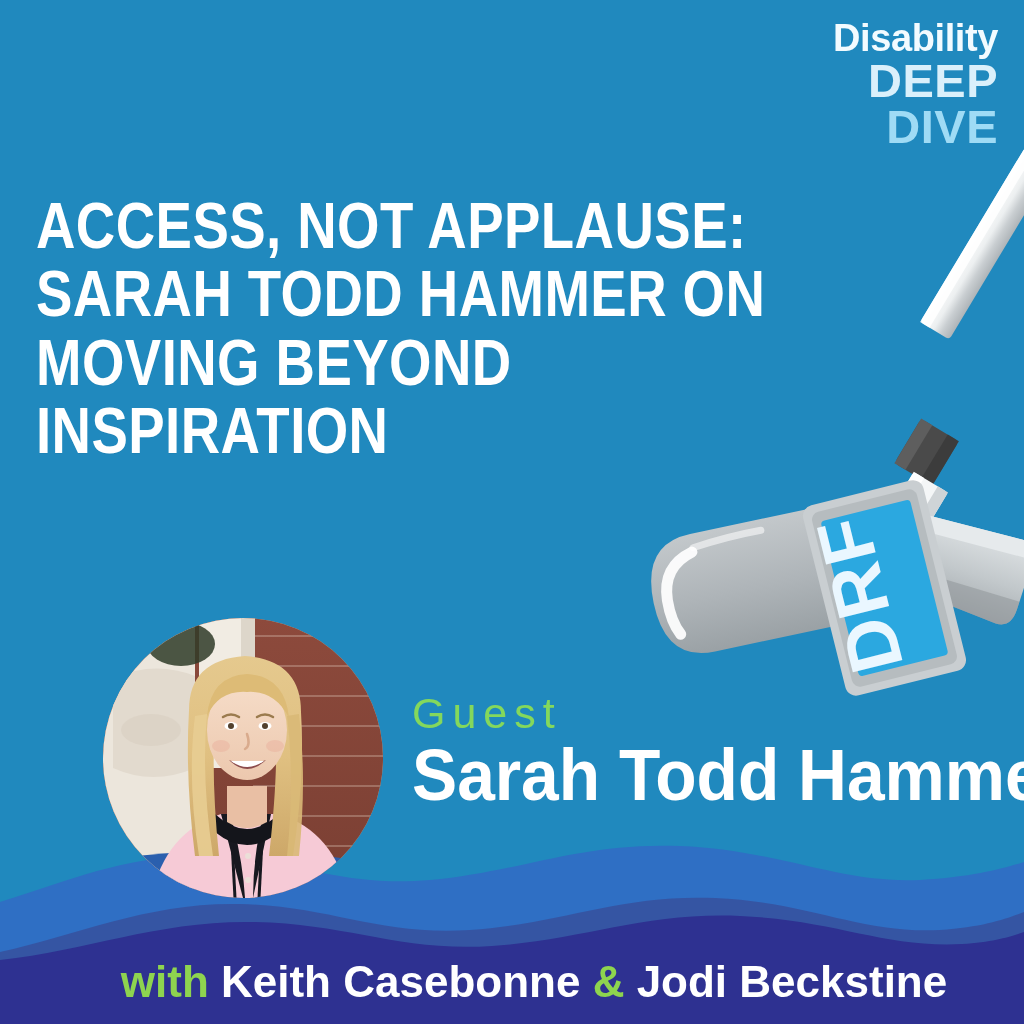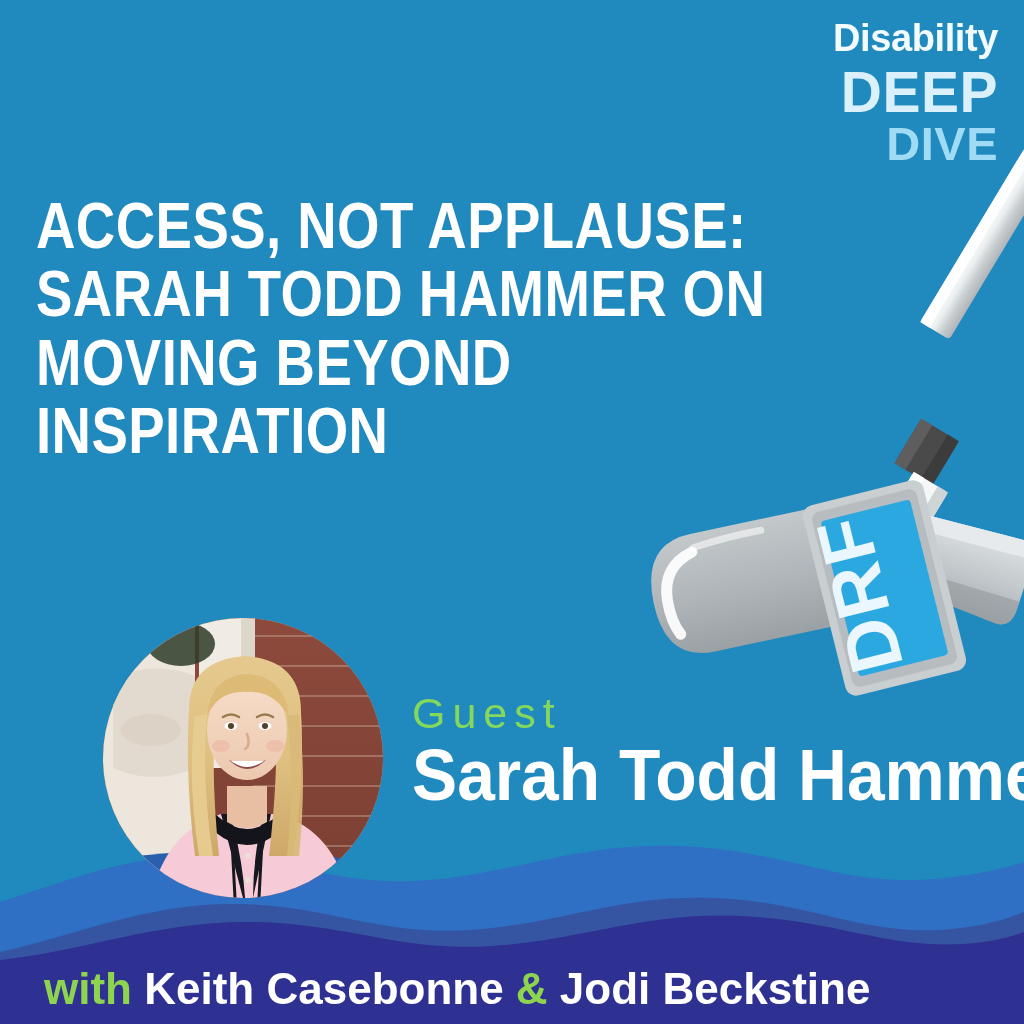--- a/index.html
+++ b/index.html
@@ -28,25 +28,25 @@
   }
   .brand-line1 {
     display:block;
     font-size:38px;
     font-weight:bold;
     color:#f2fbff;
     letter-spacing:-0.4px;
   }
   .brand-line2 {
     display:block;
-    font-size:57px;
+    font-size:47px;
     font-weight:bold;
     color:#daf0fb;
     letter-spacing:0.5px;
-    margin-top:8px;
+    margin-top:1px;
   }
   .brand-line3 {
     display:block;
     font-size:47px;
     font-weight:bold;
     color:#9fdbf5;
     letter-spacing:0.5px;
     margin-top:0;
   }
 
@@ -126,22 +126,22 @@
     position:absolute;
     left:0; bottom:0;
     width:1024px; height:240px;
     z-index:25;
   }
   .waves svg { width:100%; height:100%; display:block; }
 
   
   .credits {
     position:absolute;
-    left:0; bottom:13px;
-    width:816px;
+    left:0; bottom:20px;
+    width:1024px;
     text-align:center;
     z-index:45;
     font-family:"Liberation Sans Narrow","Liberation Sans", sans-serif;
     font-size:44px;
     font-weight:bold;
     line-height:1;
     white-space:nowrap;
     padding-left:44px;
   }
   .credits .w-green { color:#8ed44f; }

